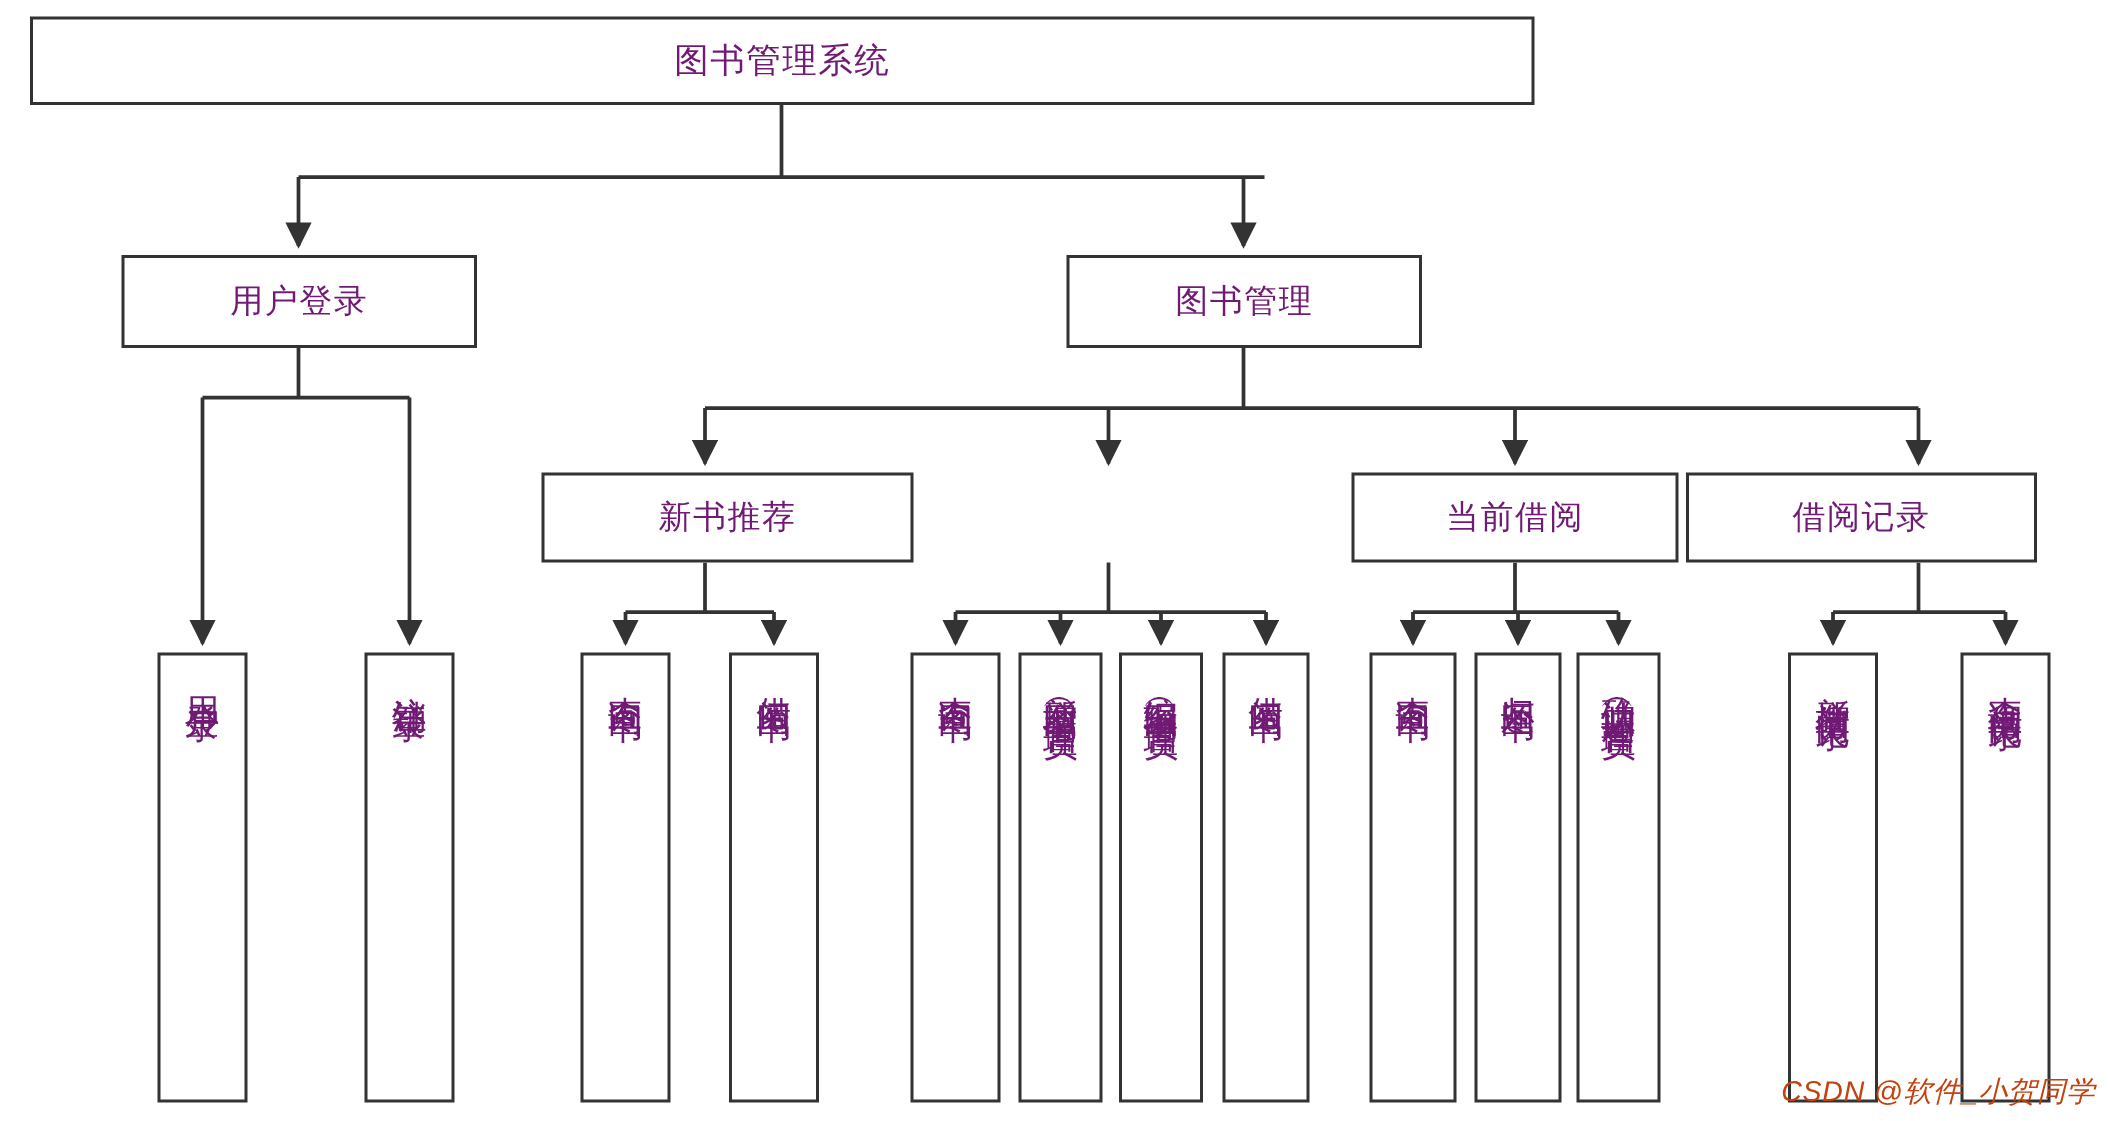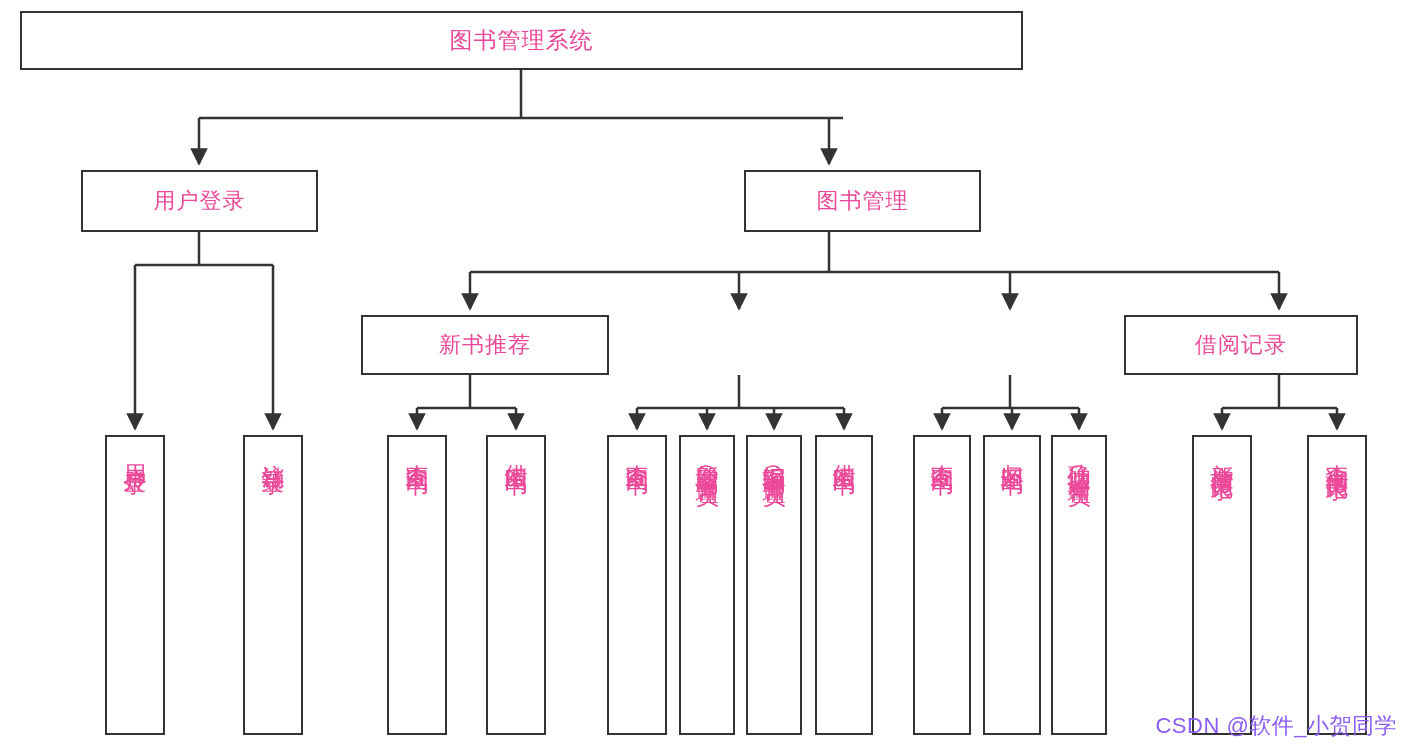--- a/index.html
+++ b/index.html
@@ -32,21 +32,21 @@
     background: #ffffff;
     display: flex;
     align-items: center;
     justify-content: center;
     color: #000000;
   }
   .node .label {
     display: block;
     text-align: center;
     line-height: 1.18;
-    color: #ec4899;
+    color: #701a75;
   }
   
   .node.horiz .label {
     font-size: 22px;
     letter-spacing: 1px;
     white-space: nowrap;
   }
   .node.root .label {
     font-size: 23px;
   }
@@ -61,24 +61,25 @@
     text-orientation: upright;
     font-size: 23px;
     line-height: 1.08;
     letter-spacing: 3px;
     white-space: nowrap;
   }
   .watermark {
     position: absolute;
     right: 8px;
     bottom: 6px;
-    font-size: 22px;
-    color: #8b5cf6;
+    font-size: 19px;
+    color: #c2410c;
     white-space: nowrap;
     letter-spacing: 0.5px;
+    font-style: italic;
   }
 </style>
 </head>
 <body>
 
 <div id="canvas">
 
   <svg id="edges" viewBox="0 0 1405 747" xmlns="http://www.w3.org/2000/svg">
     <defs>
       <marker id="arrow" viewBox="0 0 10 10" refX="9" refY="5" markerWidth="7" markerHeight="7" orient="auto-start-reverse">
@@ -129,26 +130,29 @@
     </g>
   </svg>
 
   <div class="node horiz root" style="left: 20px; top: 11px; width: 1003px; height: 59px;">
     <span class="label">图书管理系统</span>
   </div>
 
   <div class="node horiz" style="left: 81px; top: 170px; width: 237px; height: 62px;">
     <span class="label">用户登录</span>
   </div>
-  <div class="node horiz" style="left: 744px; top: 170px; width: 237px; height: 62px;">
+  <div class="node horiz" style="left: 711px; top: 170px; width: 237px; height: 62px;">
     <span class="label">图书管理</span>
   </div>
 
   <div class="node horiz" style="left: 361px; top: 315px; width: 248px; height: 60px;">
     <span class="label">新书推荐</span>
+  </div>
+  <div class="node horiz" style="left: 901px; top: 315px; width: 218px; height: 60px;">
+    <span class="label">当前借阅</span>
   </div>
   <div class="node horiz" style="left: 1124px; top: 315px; width: 234px; height: 60px;">
     <span class="label">借阅记录</span>
   </div>
 
   <div class="node vert" style="left: 105px; top: 435px; width: 60px; height: 300px;">
     <span class="label">用户登录</span>
   </div>
   <div class="node vert" style="left: 243px; top: 435px; width: 60px; height: 300px;">
     <span class="label">注销登录</span>

